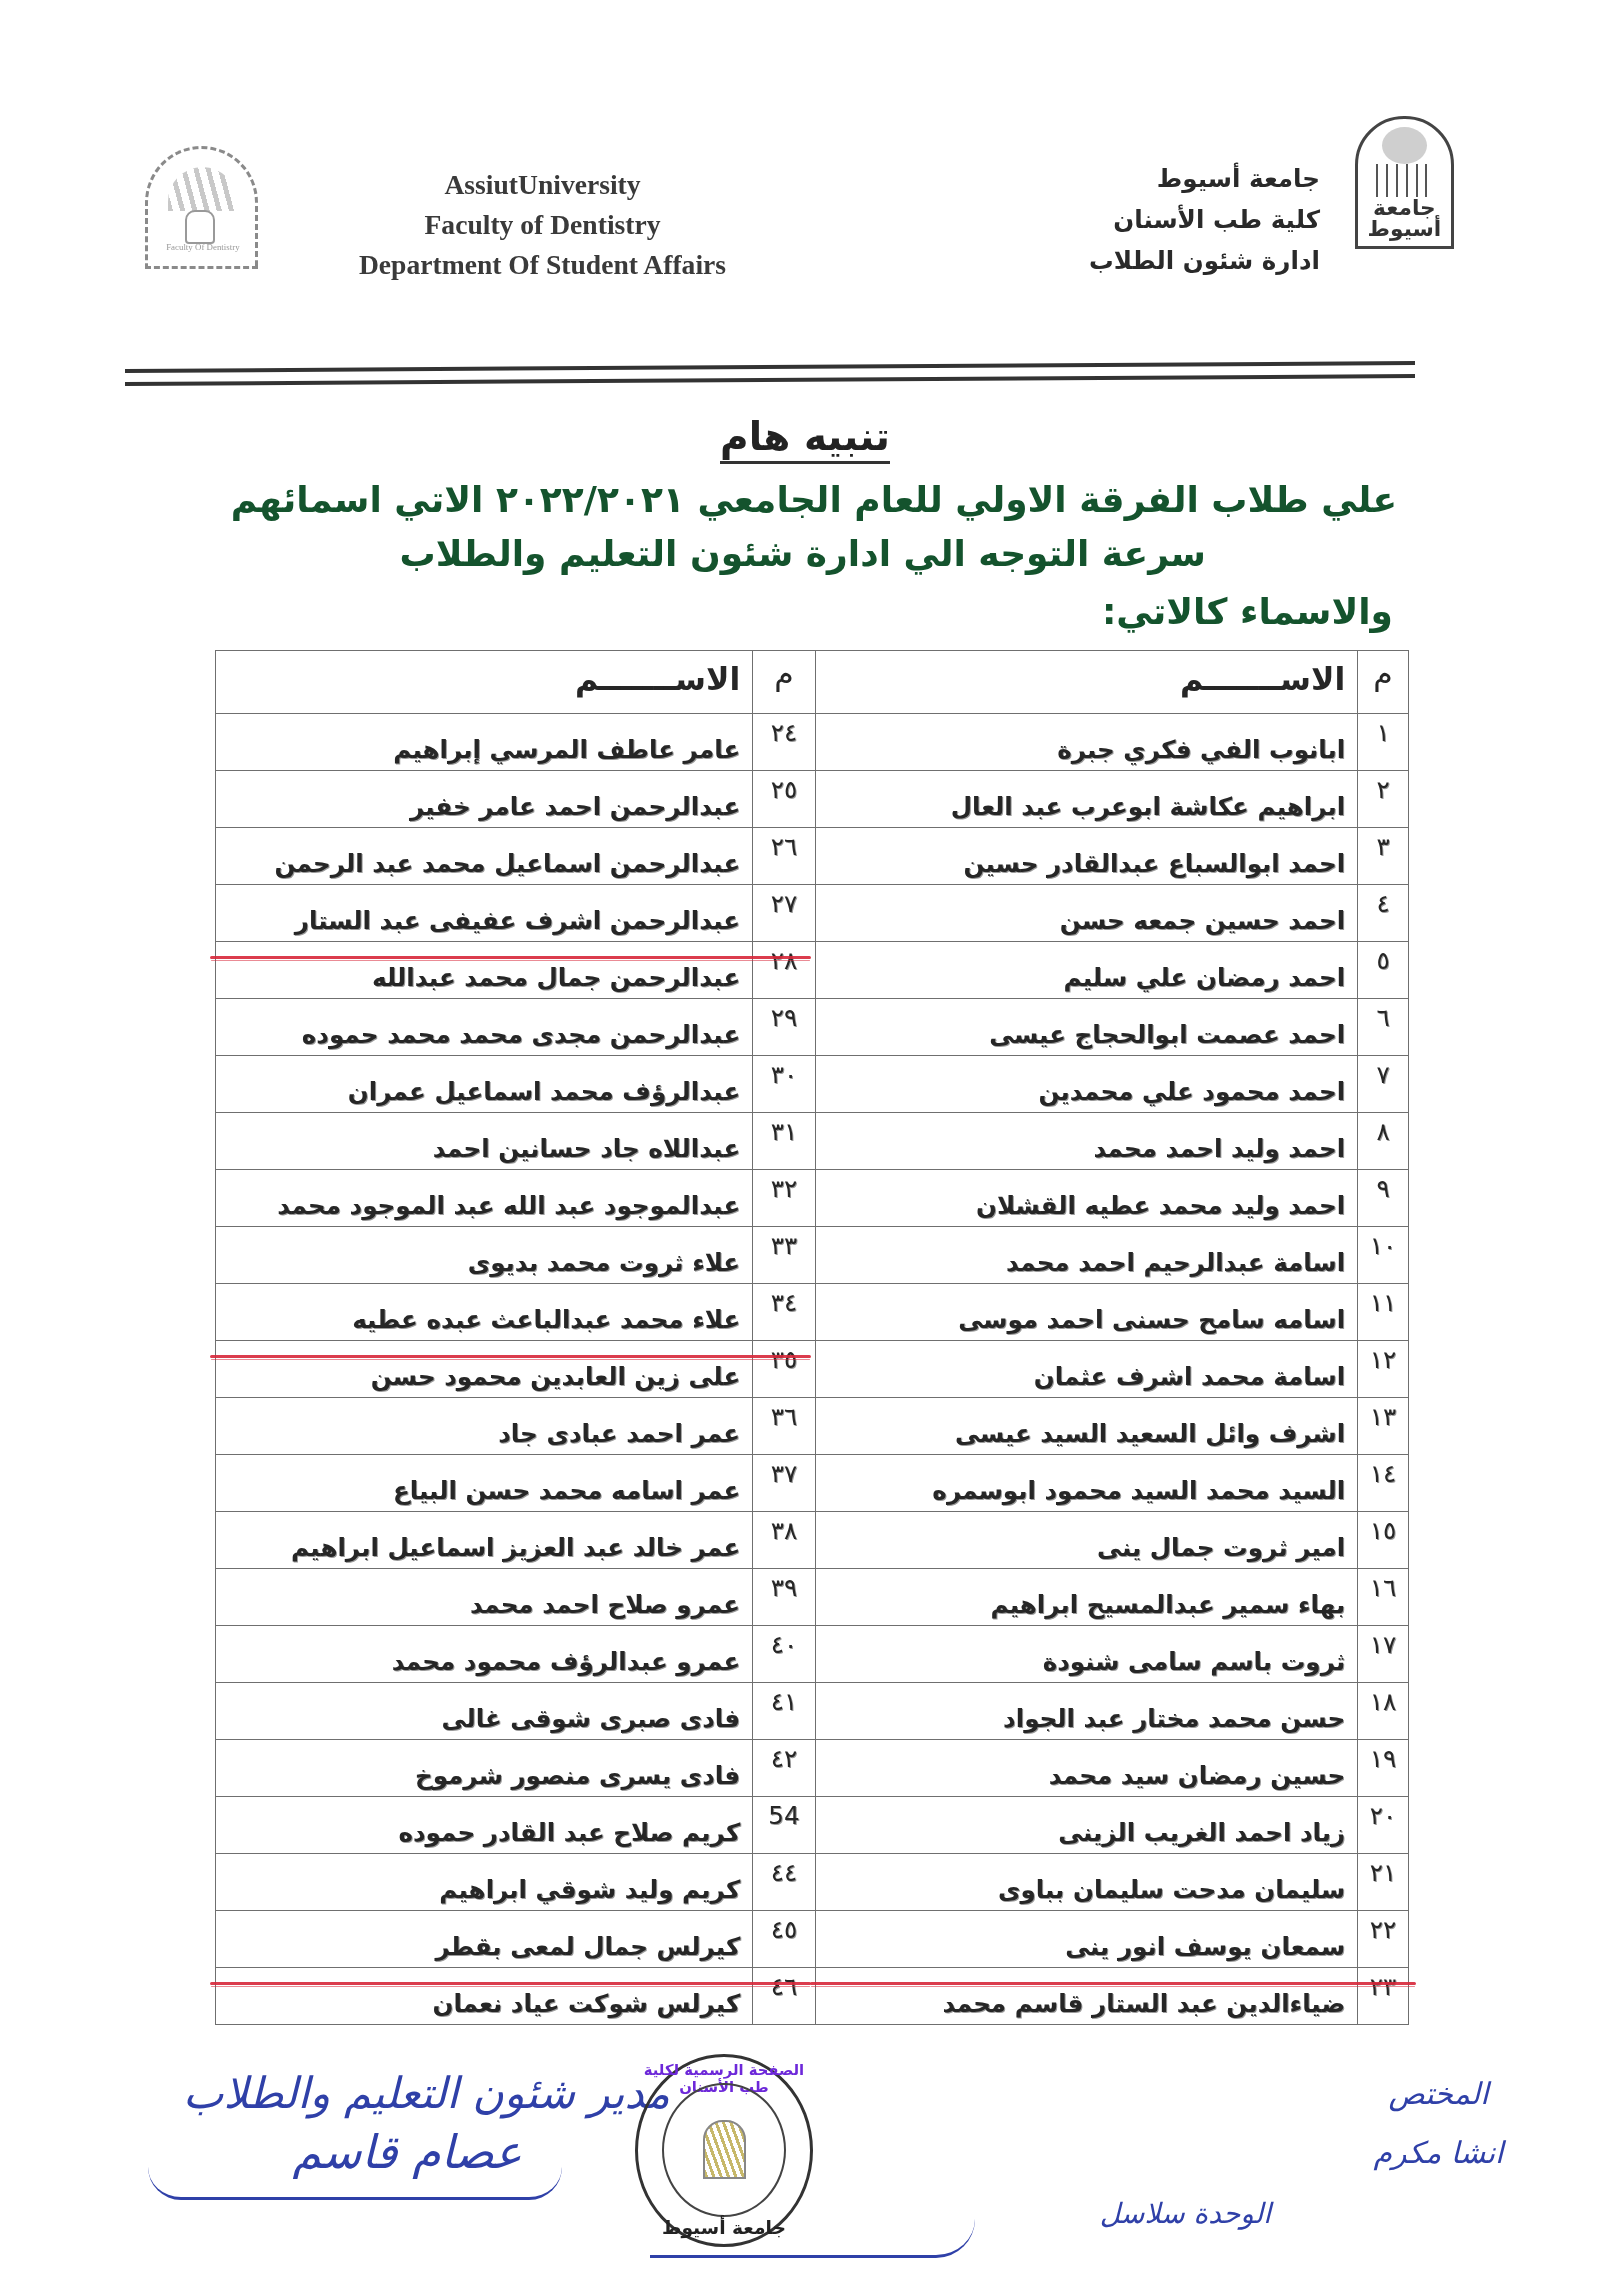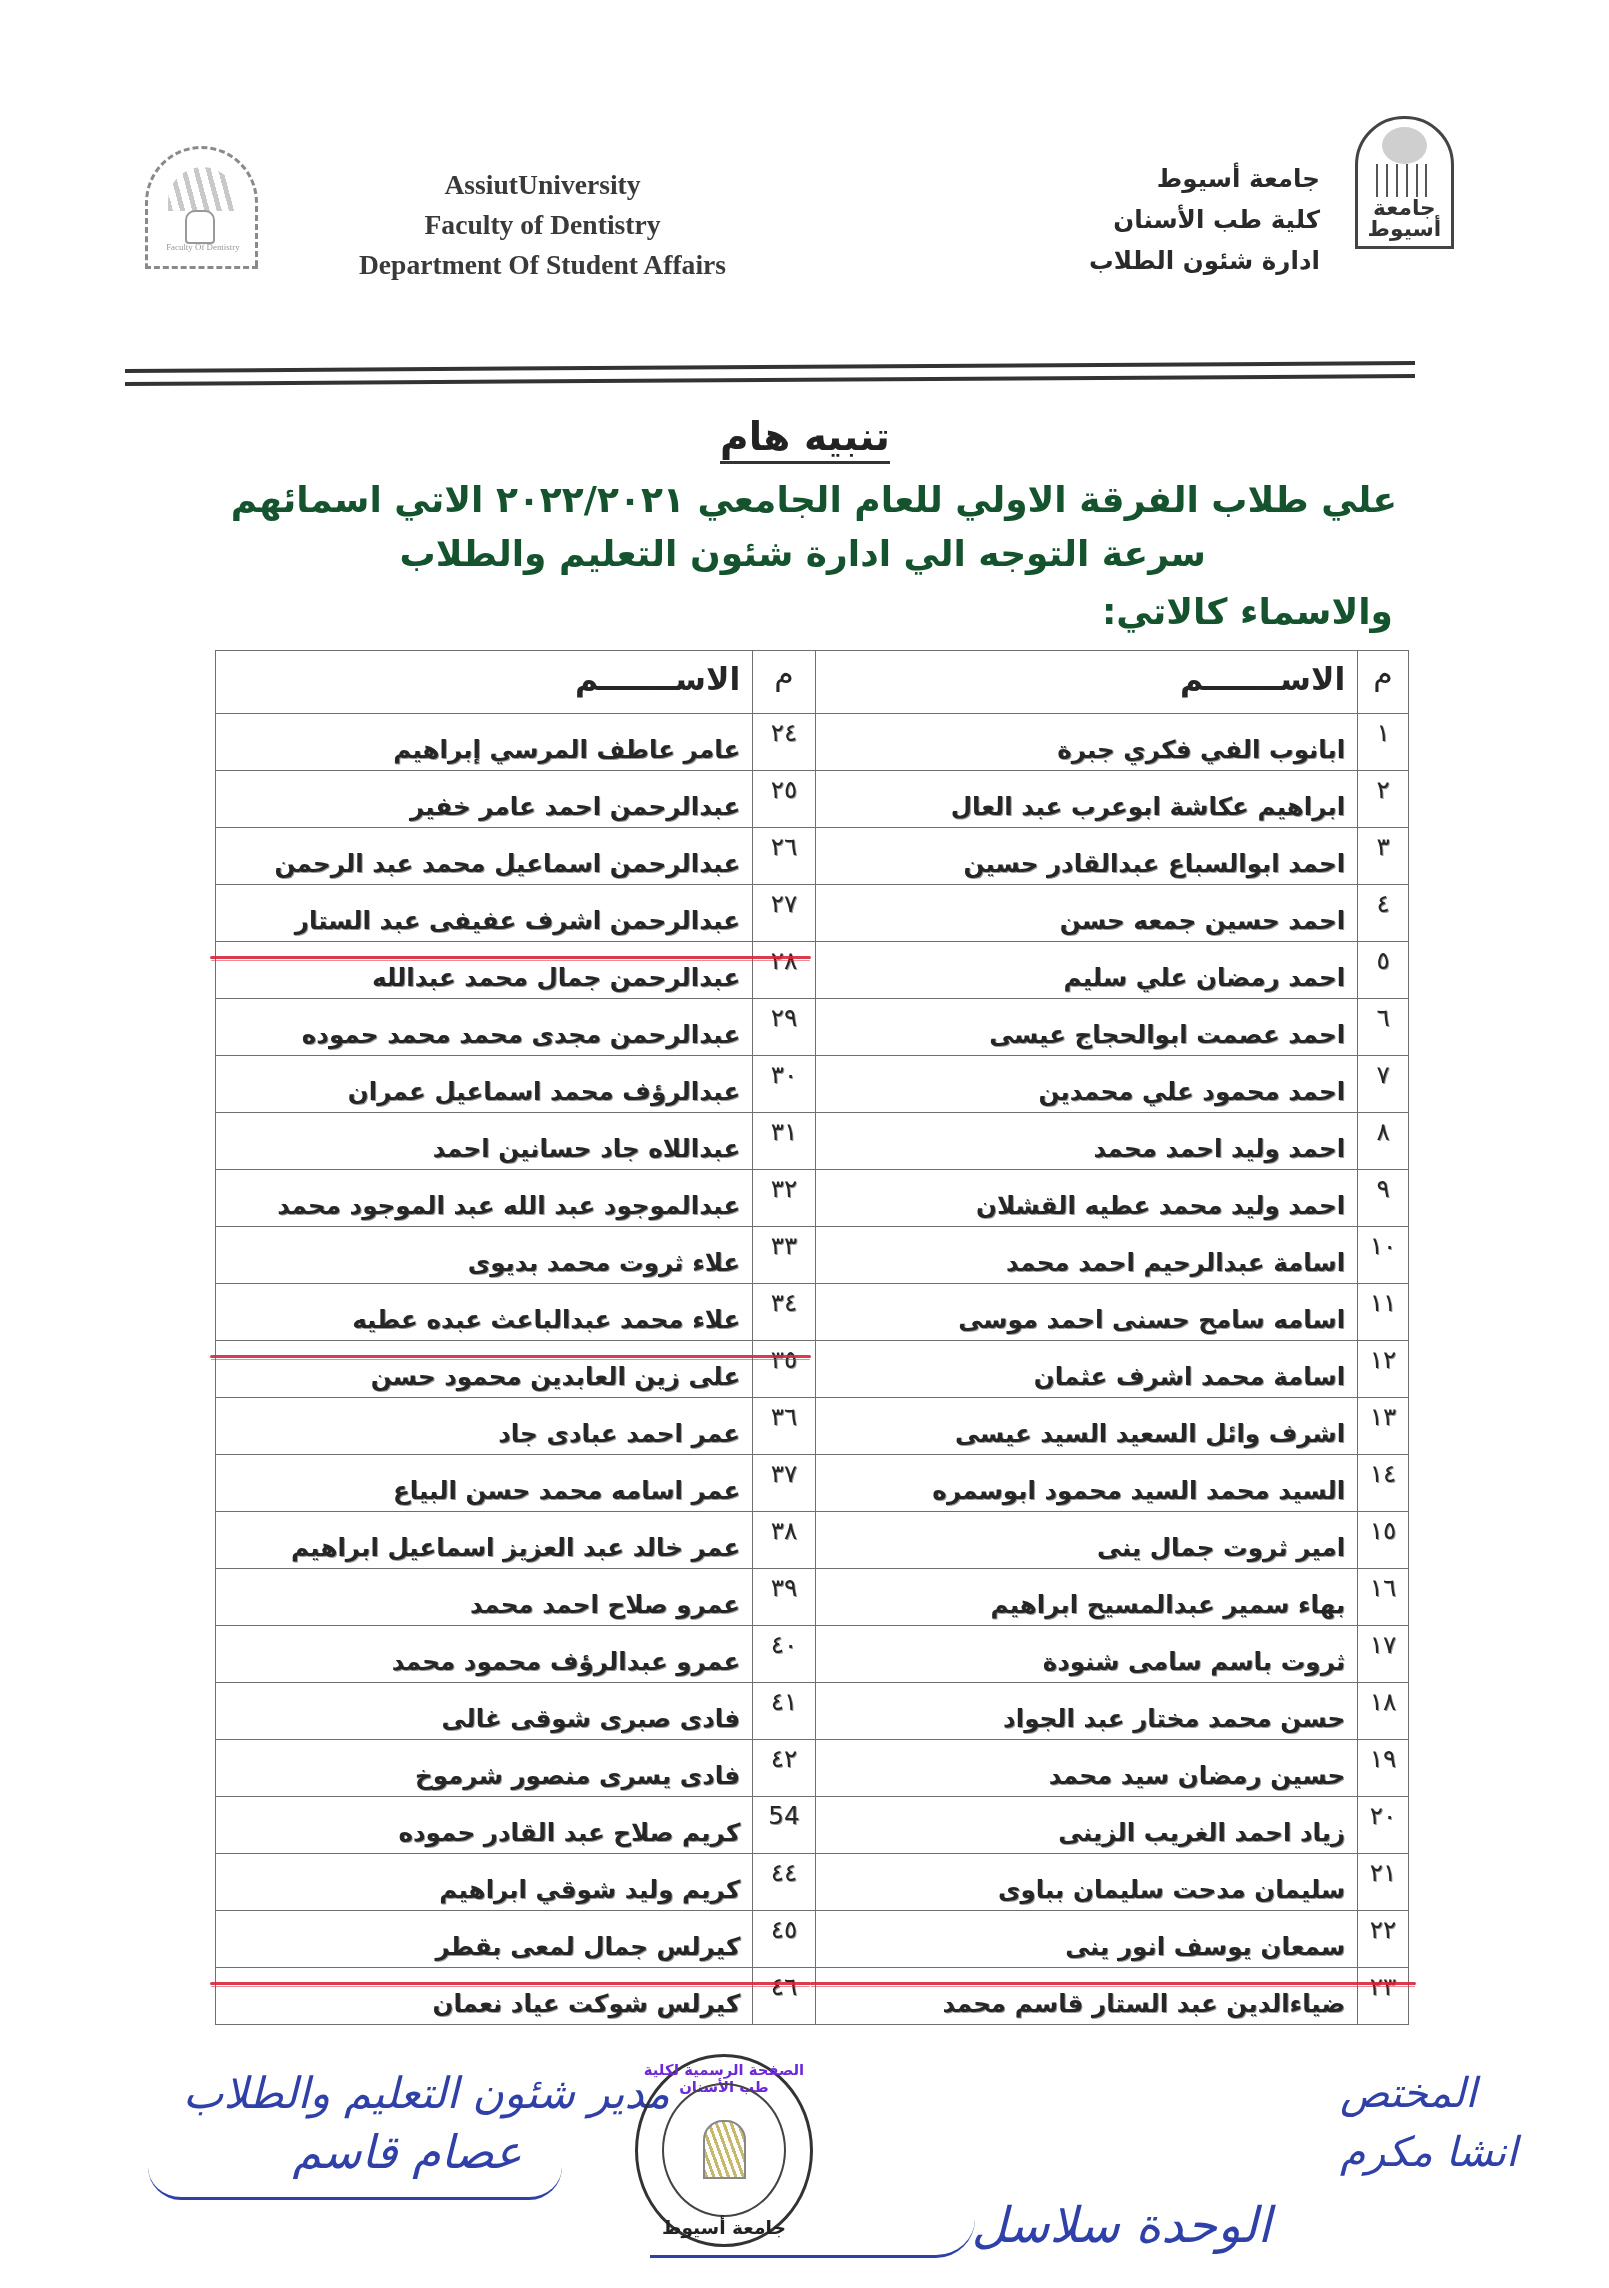--- a/index.html
+++ b/index.html
@@ -64,22 +64,22 @@
   .struck { position: relative; }
   .strike-line {
     position: absolute; left: -5.9px; right: -59px; top: 13.8px; height: 3px; background: #d8283a;
     border-radius: 2px; opacity: .9; box-shadow: 0 3px 0 -1px rgba(216,40,58,.6);
   }
 
   
   .hand { font-family: "DejaVu Serif", serif; color: #2f40a8; font-style: italic; direction: rtl; }
   .sig-manager { left: 118px; top: 2064px; font-size: 43px; line-height: 59px; width: 552px; text-align: right; }
   .sig-manager .name { display: block; margin-right: 148px; font-size: 46px; }
-  .sig-specialist { left: 1340px; top: 2064px; font-size: 41px; line-height: 59px; width: 197px; text-align: left; }
-  .sig-unit { left: 956px; top: 2197px; font-size: 49px; width: 315px; text-align: right; }
+  .sig-specialist { left: 1340px; top: 2064px; font-size: 30px; line-height: 59px; width: 197px; text-align: center; }
+  .sig-unit { left: 956px; top: 2197px; font-size: 28px; width: 315px; text-align: right; }
   .sig-scrawl { left: 650px; top: 2216px; width: 325px; height: 39px; border-bottom: 3px solid #2f40a8; border-radius: 0 0 39px 0; }
   .sig-scrawl2 { left: 148px; top: 2167px; width: 414px; height: 29.6px; border-bottom: 3px solid #2f40a8; border-radius: 0 0 59px 59px; }
 
   .stamp { left: 635px; top: 2054px; width: 172px; height: 187px; border: 3px solid #333; border-radius: 50%; }
   .stamp .inner { position: absolute; left: 23.6px; top: 25.6px; width: 120px; height: 130px; border: 2px solid #444; border-radius: 50%; }
   .stamp .emblem { position: absolute; left: 39px; top: 35px; width: 39px; height: 55px; border: 2px solid #888;
     border-radius: 19.7px 19.7px 0 0; background: repeating-linear-gradient(70deg, #c7b86a 0 3px, transparent 3px 6.9px); }
   .stamp .ring-top { position: absolute; left: 0; top: 3.9px; width: 172px; text-align: center; font-size: 14.8px; font-weight: bold; color: #6d28d9; direction: rtl; }
   .stamp .ring-bottom { position: absolute; left: 0; bottom: 5.9px; width: 172px; text-align: center; font-size: 18.7px; font-weight: bold; color: #222; direction: rtl; }
 </style>

